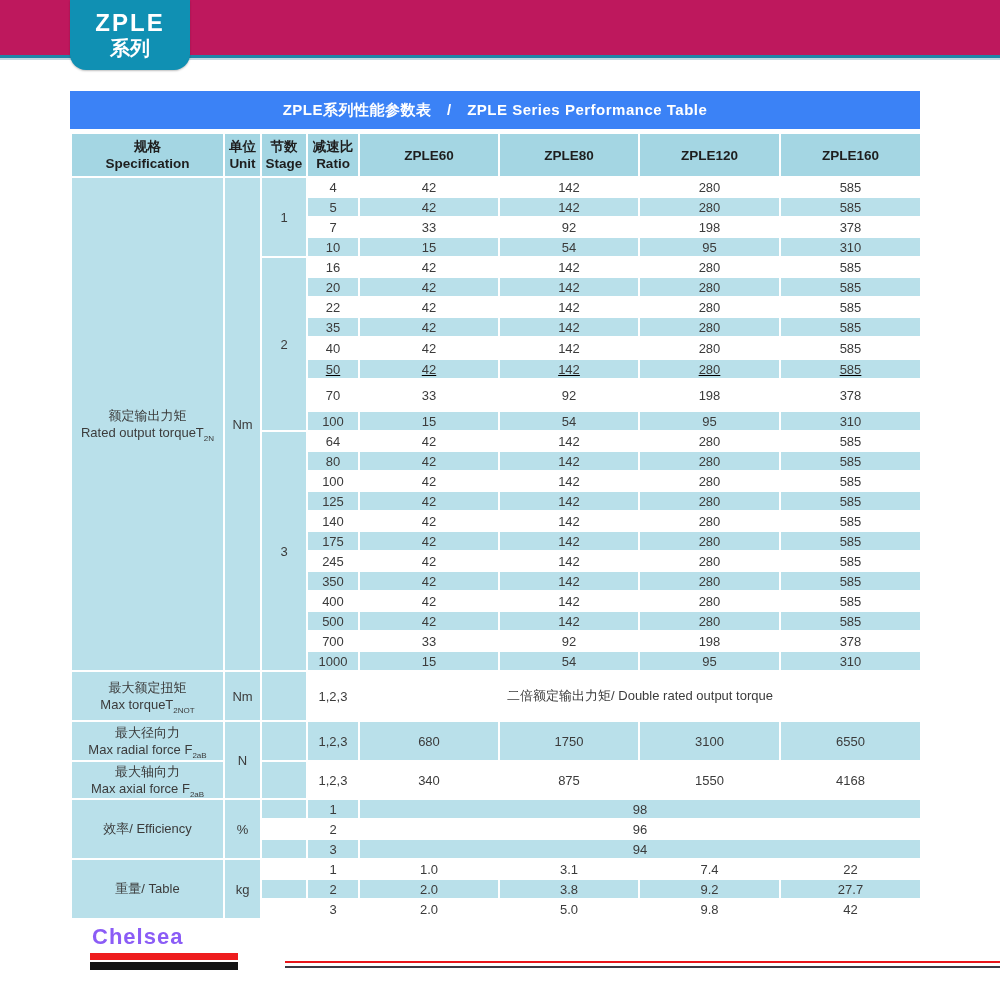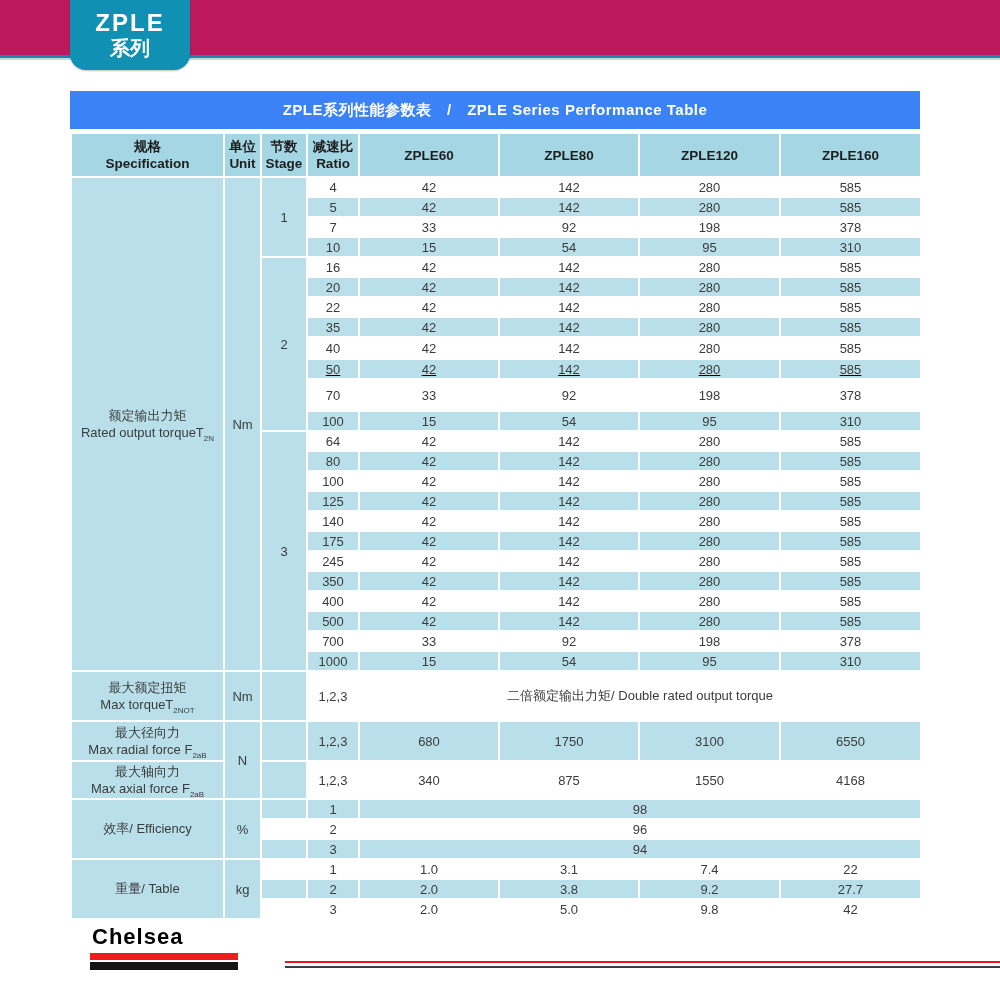--- a/index.html
+++ b/index.html
@@ -18,21 +18,21 @@
   td,th{border:2px solid #ffffff;text-align:center;vertical-align:middle;padding:0;
     font-size:13px;color:#3b3b3b;overflow:hidden;}
   th{background:#a4d6e3;color:#1e1e1e;font-weight:bold;font-size:13.5px;line-height:17px;height:42px;}
   .b{background:#b9e0ea;}
   .w{background:#ffffff;}
   .lbl{background:#b9e0ea;}
   .spec-cn{font-size:13px;line-height:17px;}
   .spec-en{font-size:13px;line-height:17px;}
   sub{font-size:8px;line-height:0;}
   .footer{position:relative;width:1000px;height:72px;}
-  .logo-text{position:absolute;left:92px;top:4px;color:#000000;font-size:22px;
+  .logo-text{position:absolute;left:92px;top:4px;color:#8b5cf6;font-size:22px;
     font-weight:bold;letter-spacing:1px;font-family:"Liberation Sans",sans-serif;}
   .bar-red{position:absolute;left:90px;top:33px;width:148px;height:7px;background:#ee1c1e;}
   .bar-black{position:absolute;left:90px;top:42px;width:148px;height:8px;background:#141414;}
   .line-red{position:absolute;left:285px;top:41px;width:715px;height:2px;background:#e8151a;}
   .line-black{position:absolute;left:285px;top:46px;width:715px;height:2px;background:#3a3a44;}
 </style>
 </head>
 <body>
 
 <div class="topband">

